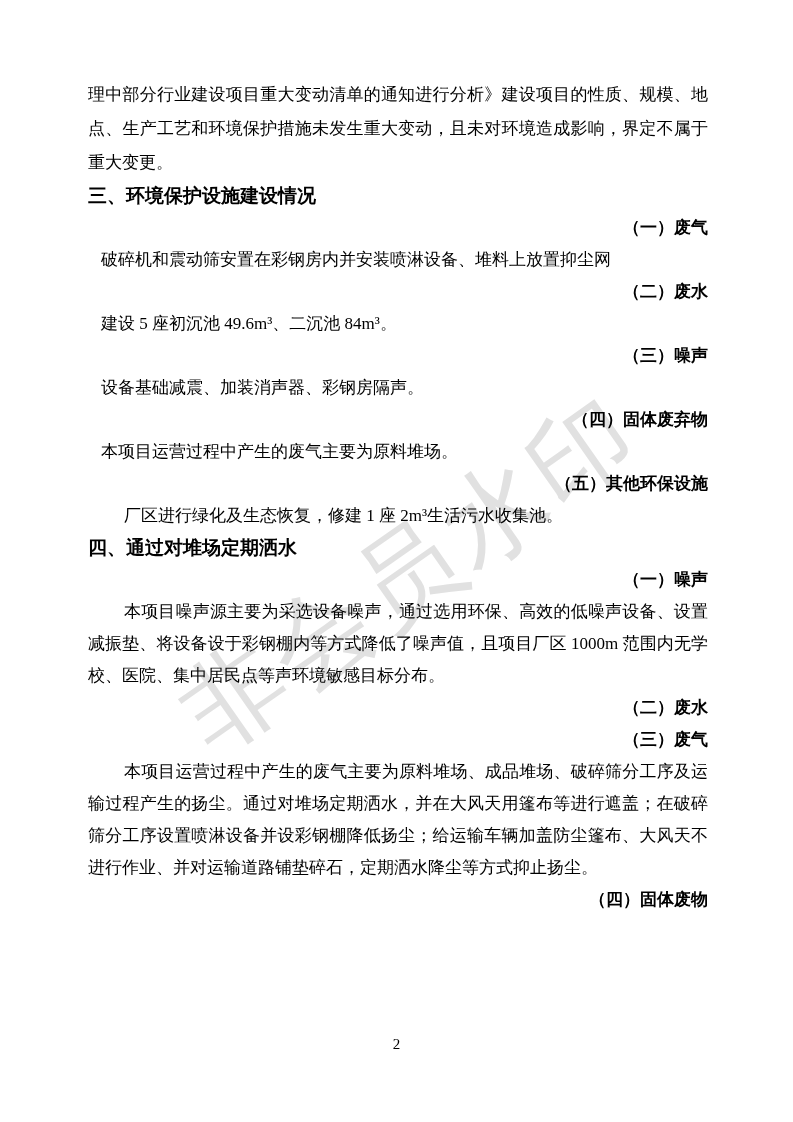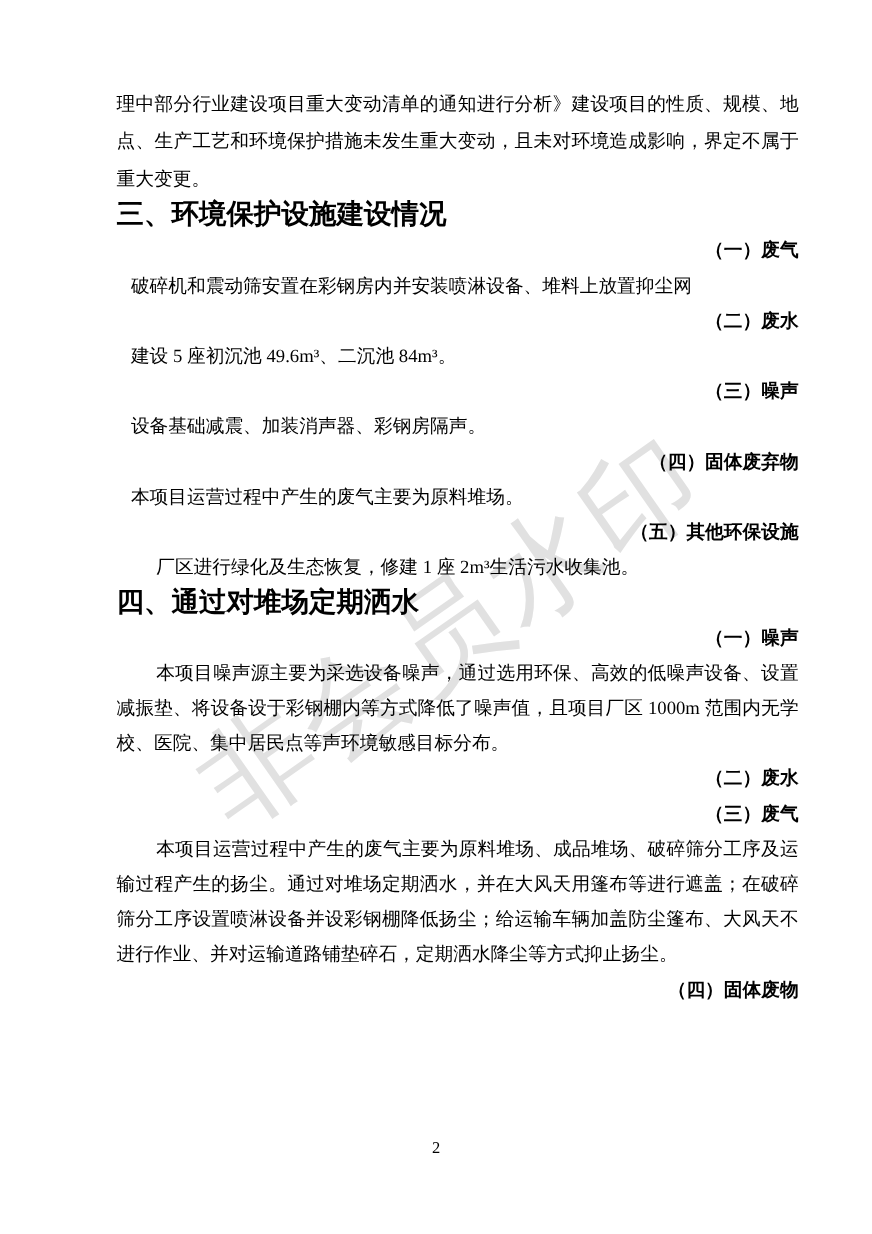--- a/index.html
+++ b/index.html
@@ -22,31 +22,31 @@
     font-size: 102px;
     letter-spacing: 4px;
     color: #e1e1e1;
     white-space: nowrap;
     z-index: 0;
     user-select: none;
   }
   .content {
     position: absolute;
     top: 78px;
-    left: 106px;
+    left: 88px;
     width: 620px;
     z-index: 1;
     font-size: 17px;
     line-height: 32px;
     text-align: justify;
   }
   .content p, .content h1, .content h2 { margin: 0; }
   .p-cont { line-height: 34px; }
   .h1 {
-    font-size: 25px;
+    font-size: 19px;
     font-weight: bold;
     line-height: 32px;
     margin-top: 4px;
     text-align: left;
   }
   .h2 {
     font-size: 17px;
     font-weight: bold;
     line-height: 32px;
     padding-left: 25px;

